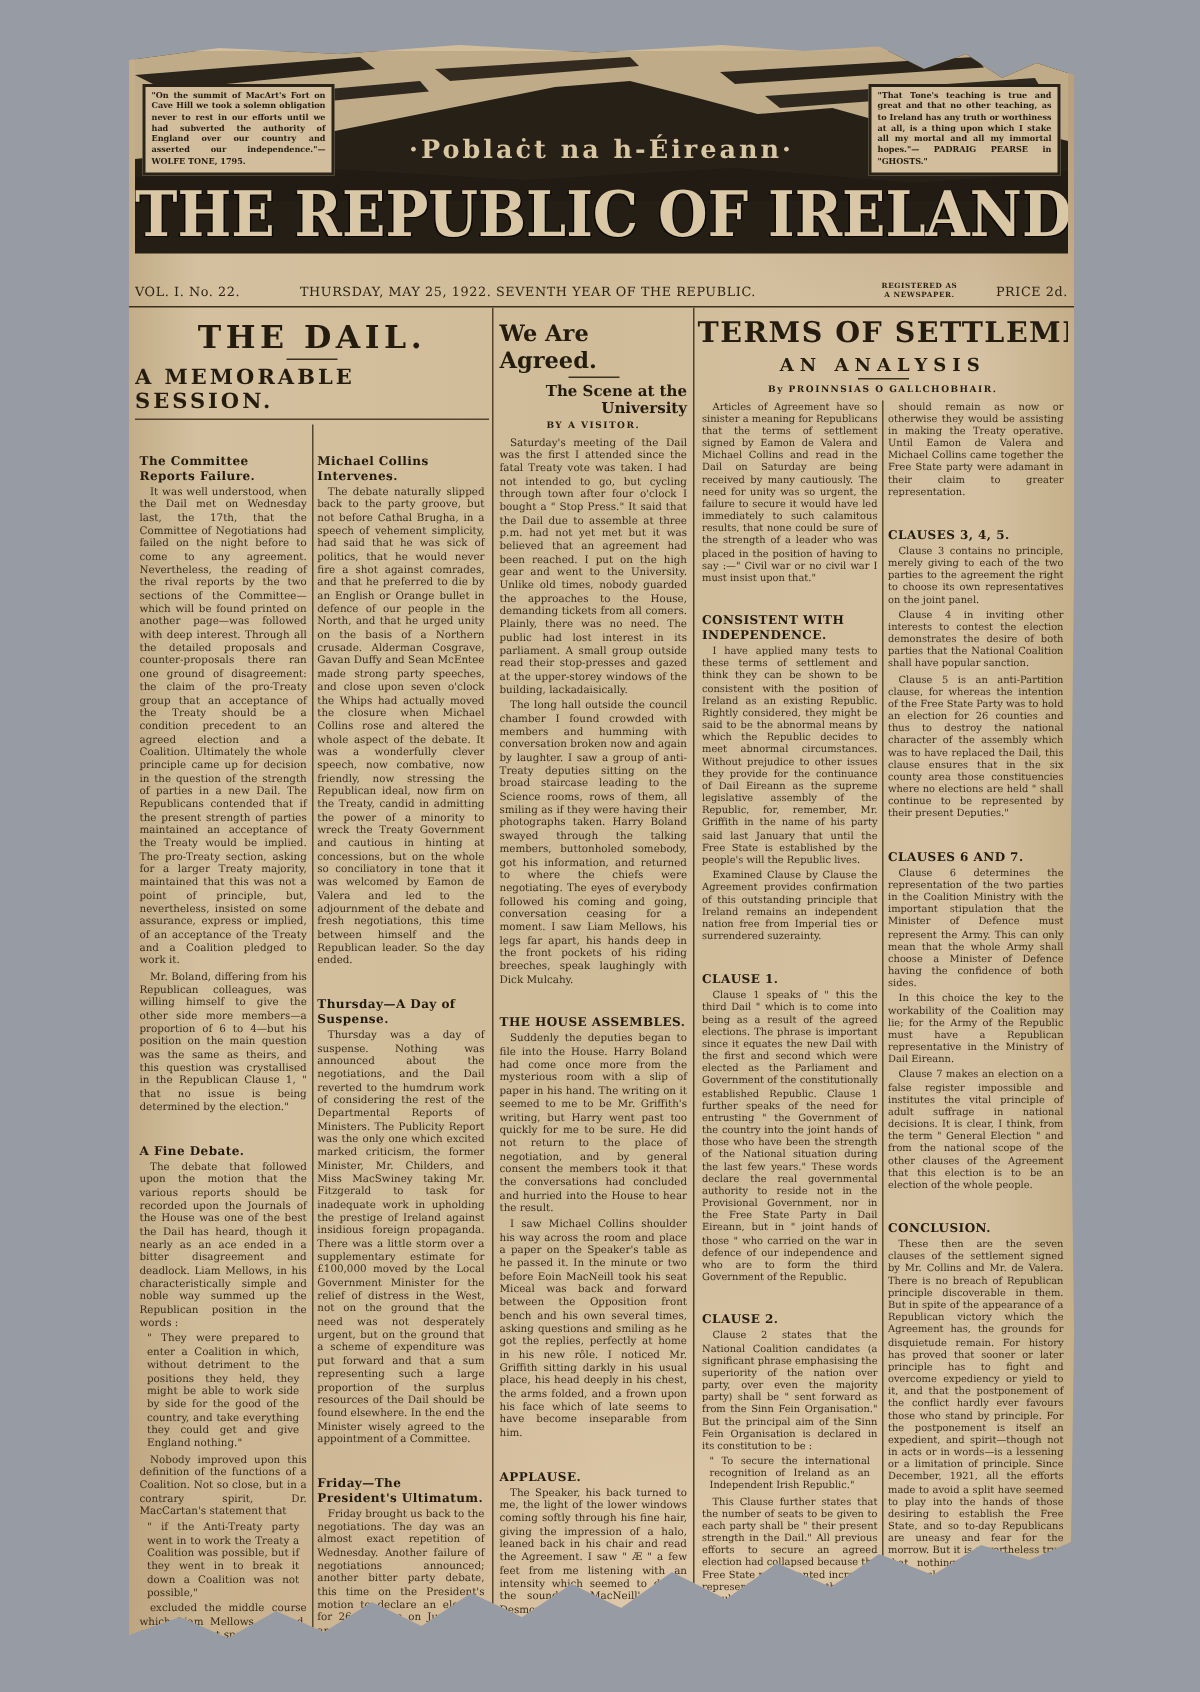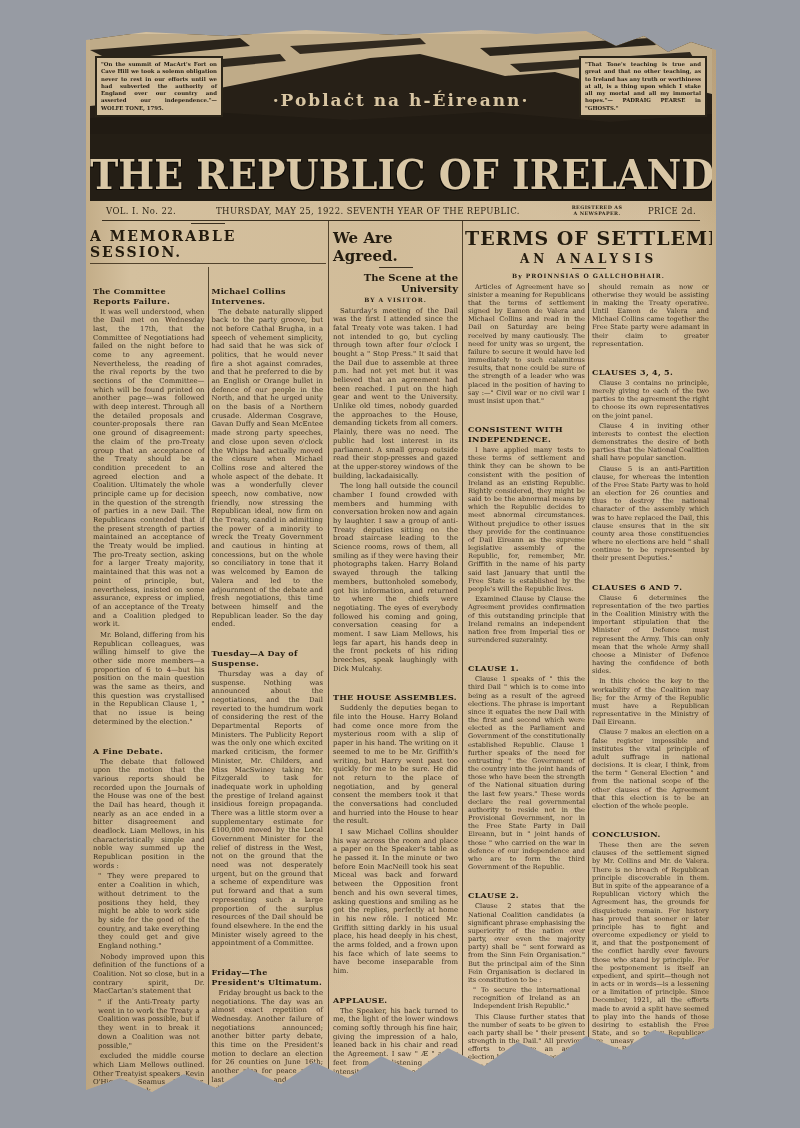--- a/index.html
+++ b/index.html
@@ -12,32 +12,32 @@
       radial-gradient(circle at 55% 99%, rgba(235,212,184,.55), transparent 26%),
       linear-gradient(90deg,#c3ad88,#d4c09e 7%,#d1bc99 48%,#d6c2a2 90%,#c6b08b);
     box-shadow:0 3px 10px rgba(0,0,0,.4);
     clip-path:polygon(0px 12px,60px 4px,140px 8px,220px 2px,310px 7px,395px 2px,450px 6px,500px 3px,
       530px 18px,558px 8px,582px 24px,605px 14px,630px 22px,
       630px 350px,627px 620px,630px 860px,628px 1000px,
       600px 1012px,568px 1002px,536px 1022px,500px 1008px,468px 1030px,432px 1014px,398px 1038px,
       362px 1020px,328px 1044px,295px 1028px,262px 1050px,228px 1034px,195px 1056px,162px 1040px,
       130px 1060px,98px 1046px,66px 1064px,34px 1050px,0px 1062px);}
   
-  .masthead{position:relative;height:167px;margin:6px 4px 0;background:#241e15;overflow:hidden;}
+  .masthead{position:relative;height:135px;margin:6px 4px 16px;background:#241e15;overflow:hidden;}
   .masthead svg{position:absolute;top:0;left:0;}
   .quote-box{position:absolute;top:22px;width:116px;background:#d2be9c;border:2px solid #2a2418;
     padding:3px 4px;font-size:5.4px;line-height:1.35;font-weight:bold;text-align:justify;color:#241d12;z-index:3;}
   .qb-left{left:5px}.qb-right{right:5px}
   .gaelic{position:absolute;top:56px;width:100%;text-align:center;color:#d8c5a2;font-size:17px;
     letter-spacing:2px;font-weight:bold;z-index:2;}
   .main-title{position:absolute;bottom:2px;width:100%;text-align:center;color:#d9c7a6;font-size:38px;
     font-weight:bold;letter-spacing:0;transform:scaleY(1.1);transform-origin:bottom;
     text-shadow:1px 1px 0 #0d0b08,-1px 1px 0 #0d0b08;white-space:nowrap;z-index:2;}
   
-  .dateline{display:flex;align-items:center;margin:0 16px;padding:4px 4px 3px;border-bottom:1px solid #3a3020;
+  .dateline{display:flex;align-items:center;margin:0 0;padding:4px 4px 3px;border-bottom:1px solid #3a3020;
     font-size:8.5px;color:#2c2416;letter-spacing:.4px;}
   .dateline .vol{width:110px;}
   .dateline .date{flex:1;text-align:left;}
   .registered{font-size:4.8px;line-height:1.2;text-align:center;width:58px;font-weight:bold;}
   .dateline .price{width:70px;text-align:right;}
   
   .columns{display:flex;margin:0 4px;height:900px;overflow:hidden;}
   .vrule{width:1px;background:#51422c;margin:0 2px;flex:none;}
   .col1{width:236px;flex:none;overflow:hidden;}
   .col2{width:125px;flex:none;padding:0 2px;overflow:hidden;}
@@ -88,39 +88,40 @@
     <span class="registered">
       <span>REGISTERED AS</span><br>
       <span>A NEWSPAPER.</span>
     </span>
     <span class="price">PRICE 2d.</span>
   </div>
 
   <div class="columns">
 
     <div class="col1">
+      <div class="headline-1">THE DAIL.</div>
       <div class="shortrule"></div>
       <div class="subheadline">A MEMORABLE SESSION.</div>
       <div class="hairline"></div>
       <div class="subcols">
         <div class="subcol">
             <h4 class="crosshead">The Committee Reports Failure.</h4>
             <p>It was well understood, when the Dail met on Wednesday last, the 17th, that the Committee of Negotiations had failed on the night before to come to any agreement. Nevertheless, the reading of the rival reports by the two sections of the Committee—which will be found printed on another page—was followed with deep interest. Through all the detailed proposals and counter-proposals there ran one ground of disagreement: the claim of the pro-Treaty group that an acceptance of the Treaty should be a condition precedent to an agreed election and a Coalition. Ultimately the whole principle came up for decision in the question of the strength of parties in a new Dail. The Republicans contended that if the present strength of parties maintained an acceptance of the Treaty would be implied. The pro-Treaty section, asking for a larger Treaty majority, maintained that this was not a point of principle, but, nevertheless, insisted on some assurance, express or implied, of an acceptance of the Treaty and a Coalition pledged to work it.</p>
             <p>Mr. Boland, differing from his Republican colleagues, was willing himself to give the other side more members—a proportion of 6 to 4—but his position on the main question was the same as theirs, and this question was crystallised in the Republican Clause 1, " that no issue is being determined by the election."</p>
             <h4 class="crosshead">A Fine Debate.</h4>
             <p>The debate that followed upon the motion that the various reports should be recorded upon the Journals of the House was one of the best the Dail has heard, though it nearly as an ace ended in a bitter disagreement and deadlock. Liam Mellows, in his characteristically simple and noble way summed up the Republican position in the words :</p>
             <p class="quote-para">" They were prepared to enter a Coalition in which, without detriment to the positions they held, they might be able to work side by side for the good of the country, and take everything they could get and give England nothing."</p>
             <p>Nobody improved upon this definition of the functions of a Coalition. Not so close, but in a contrary spirit, Dr. MacCartan's statement that</p>
             <p class="quote-para">" if the Anti-Treaty party went in to work the Treaty a Coalition was possible, but if they went in to break it down a Coalition was not possible,"</p>
             <p>excluded the middle course which Liam Mellows outlined. Other Treatyist speakers, Kevin O'Higgins, Seamus O'Dwyer, Mr. McGoldrick, Sean Milroy, threw the responsibility for chaos and civil war upon the Republicans, and were inclined to suggest that their reluctance to agree turned on a question of seats—a suggestion vigorously repudiated by Harry Boland, who said that if it were only a question of right he would resign himself at once as would others. Miss MacSwiney challenged the Treaty party to put up a Republican Constitution and fight England on it.</p>
           </div>
         <div class="subcol">
             <h4 class="crosshead">Michael Collins Intervenes.</h4>
             <p>The debate naturally slipped back to the party groove, but not before Cathal Brugha, in a speech of vehement simplicity, had said that he was sick of politics, that he would never fire a shot against comrades, and that he preferred to die by an English or Orange bullet in defence of our people in the North, and that he urged unity on the basis of a Northern crusade. Alderman Cosgrave, Gavan Duffy and Sean McEntee made strong party speeches, and close upon seven o'clock the Whips had actually moved the closure when Michael Collins rose and altered the whole aspect of the debate. It was a wonderfully clever speech, now combative, now friendly, now stressing the Republican ideal, now firm on the Treaty, candid in admitting the power of a minority to wreck the Treaty Government and cautious in hinting at concessions, but on the whole so conciliatory in tone that it was welcomed by Eamon de Valera and led to the adjournment of the debate and fresh negotiations, this time between himself and the Republican leader. So the day ended.</p>
-            <h4 class="crosshead">Tuesday—A Day of Suspense.</h4>
+            <h4 class="crosshead">Thursday—A Day of Suspense.</h4>
             <p>Thursday was a day of suspense. Nothing was announced about the negotiations, and the Dail reverted to the humdrum work of considering the rest of the Departmental Reports of Ministers. The Publicity Report was the only one which excited marked criticism, the former Minister, Mr. Childers, and Miss MacSwiney taking Mr. Fitzgerald to task for inadequate work in upholding the prestige of Ireland against insidious foreign propaganda. There was a little storm over a supplementary estimate for £100,000 moved by the Local Government Minister for the relief of distress in the West, not on the ground that the need was not desperately urgent, but on the ground that a scheme of expenditure was put forward and that a sum representing such a large proportion of the surplus resources of the Dail should be found elsewhere. In the end the Minister wisely agreed to the appointment of a Committee.</p>
             <h4 class="crosshead">Friday—The President's Ultimatum.</h4>
             <p>Friday brought us back to the negotiations. The day was an almost exact repetition of Wednesday. Another failure of negotiations announced; another bitter party debate, this time on the President's motion to declare an election for 26 counties on June 16th; another plea for peace at the last moment, and another adjournment.</p>
             <p>At the outset, upon the adjourned motion to record the Reports of the Committee, the Republicans tried to get their own final proposals discussed by the House, but this was ruled out of order, and the President moved his motion for an election in June. His speech seemed to leave no loophole for peace. It was a passionate demand for a decision by the people and a fierce attack upon " the chicanery and dishonesty " of those who sought to avert it—described as " a minority of gentlemen largely coming by birth and descent from the adjoining country! "—and upon those who would use force to prevent it as worse than Dermot MacMurrough. Cathal Brugha followed with a slashing counter-attack on the President and incidentally on the leaders of the I.R.B., and said he would consent to no election which was not held on a revised register and with the British threat of war removed.</p>
           </div>
       </div>
     </div>
 
     <div class="vrule"></div>
 

